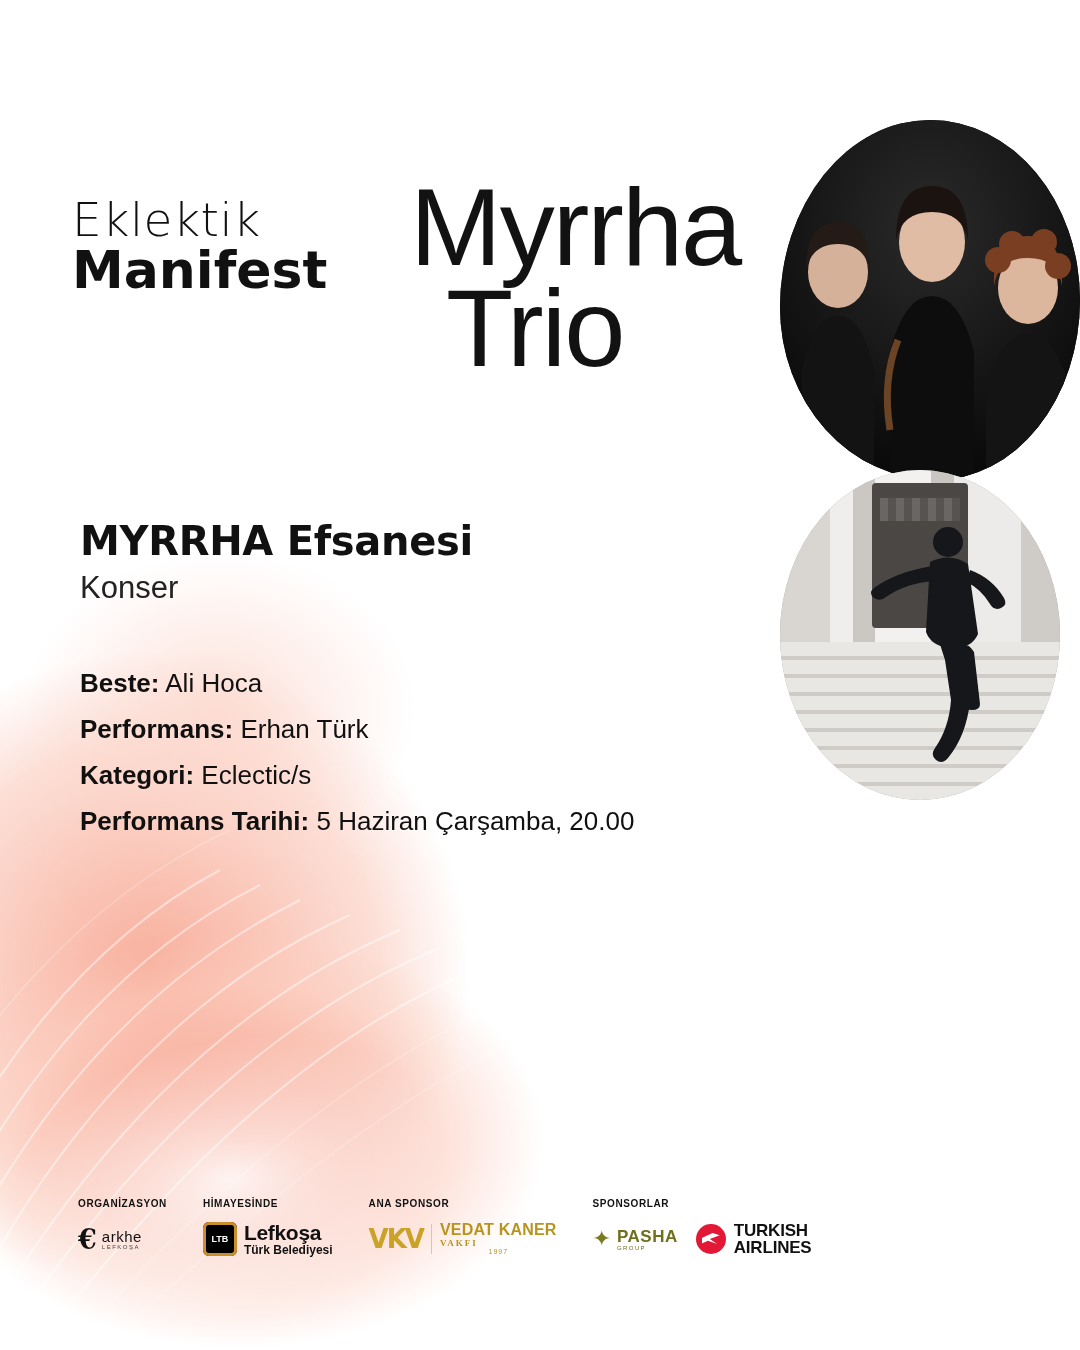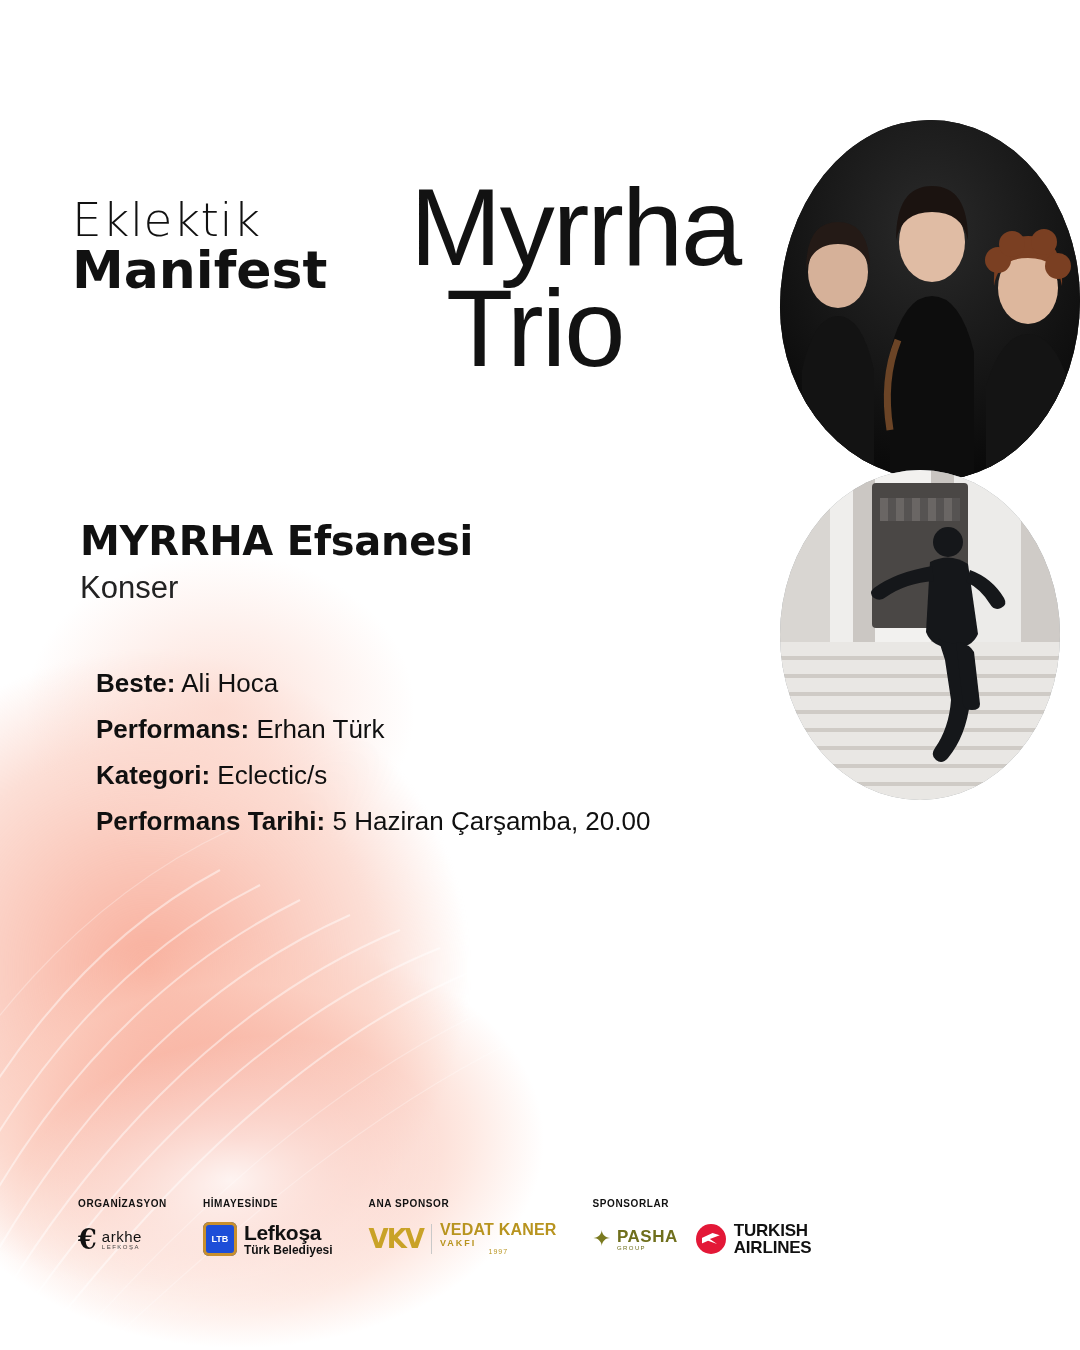--- a/index.html
+++ b/index.html
@@ -93,21 +93,21 @@
     position:absolute;left:80px;top:518px;
     font-size:40px;font-weight:700;letter-spacing:-.3px;
     font-family:"DejaVu Sans", sans-serif;
   }
   .subtitle{
     position:absolute;left:80px;top:570px;
     font-size:31px;font-weight:400;color:#222;
   }
 
   .details{
-    position:absolute;left:96px;top:660px;width:760px;
+    position:absolute;left:80px;top:660px;width:760px;
   }
   .detail-row{
     font-size:26px;line-height:46px;color:#101010;
   }
   .detail-row .k{font-weight:700;}
   .detail-row .v{font-weight:400;}
 
   
   .sponsors{
     position:absolute;left:78px;top:1198px;width:940px;height:80px;
@@ -121,38 +121,38 @@
 
   .logo-arkhe{display:flex;align-items:center;gap:5px;}
   .logo-arkhe .mark{font-size:27px;font-weight:700;line-height:1;font-family:"DejaVu Serif", serif;}
   .logo-arkhe .txt{display:flex;flex-direction:column;line-height:1;}
   .logo-arkhe .t1{font-size:15px;letter-spacing:.5px;}
   .logo-arkhe .t2{font-size:6px;letter-spacing:1.5px;color:#444;}
 
   .logo-lefkosa{display:flex;align-items:center;gap:7px;}
   .lf-seal{
     width:34px;height:34px;border-radius:6px;
-    background:#1d4ed8;
+    background:#000000;
     display:flex;align-items:center;justify-content:center;
     color:#fff;font-size:9px;font-weight:700;
     box-shadow:inset 0 0 0 3px #c98f2c;
   }
   .logo-lefkosa .txt{display:flex;flex-direction:column;line-height:1.05;}
   .logo-lefkosa .t1{font-size:21px;font-weight:700;letter-spacing:-.3px;}
   .logo-lefkosa .t2{font-size:12px;font-weight:700;}
 
   .logo-vkv{display:flex;align-items:center;gap:8px;}
   .vkv-mark{
     font-size:26px;font-weight:700;color:#c9a227;letter-spacing:-2px;
     font-family:"DejaVu Sans", sans-serif;
   }
   .vkv-div{width:1px;height:30px;background:#c9c9c9;}
   .vkv-txt{display:flex;flex-direction:column;line-height:1.05;color:#b8941f;}
   .vkv-t1{font-size:16px;font-weight:700;letter-spacing:.2px;}
-  .vkv-t2{font-size:9px;font-weight:700;letter-spacing:2px;}
+  .vkv-t2{font-size:9px;font-weight:700;letter-spacing:2px;font-family:Liberation Serif, serif;}
   .vkv-t3{font-size:7px;letter-spacing:1px;text-align:center;}
 
   .logo-pasha{display:flex;align-items:center;gap:6px;}
   .pasha-star{color:#7a7a1f;font-size:22px;line-height:1;}
   .pasha-txt{display:flex;flex-direction:column;line-height:1;color:#6f6f1c;}
   .pasha-t1{font-size:17px;font-weight:700;letter-spacing:.5px;}
   .pasha-t2{font-size:6px;letter-spacing:1.4px;}
 
   .logo-thy{display:flex;align-items:center;gap:8px;}
   .thy-mark{

